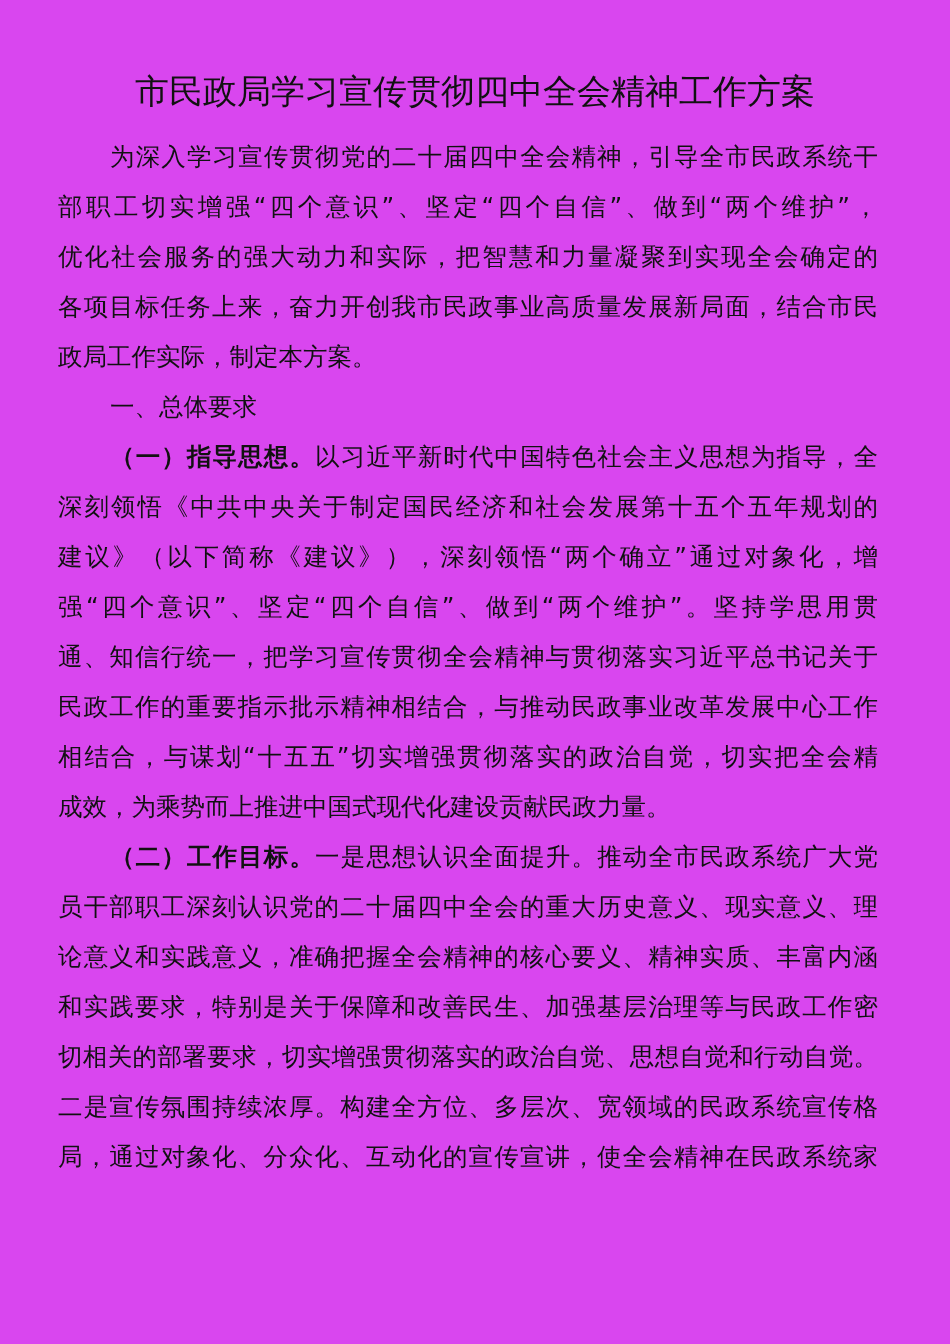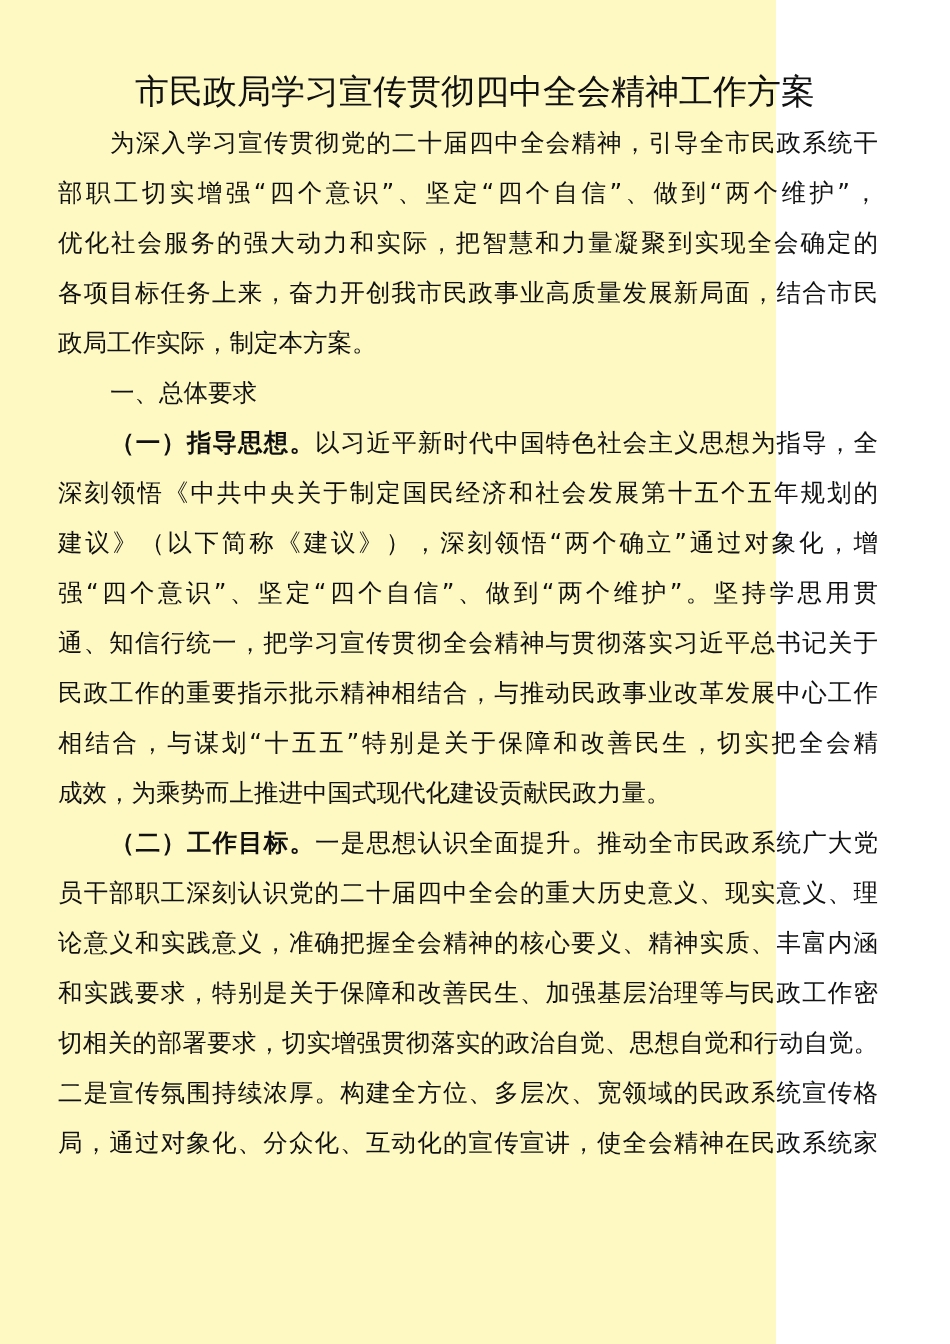--- a/index.html
+++ b/index.html
@@ -12,41 +12,41 @@
       height: 1344px;
       position: relative;
       overflow: hidden;
       color: #111111;
       font-family: "DejaVu Sans", "Liberation Sans", sans-serif;
     }
     .page {
       position: absolute;
       left: 0;
       top: 0;
-      width: 776px;
+      width: 950px;
       height: 1344px;
-      background: #fef9c3;
+      background: #d946ef;
     }
     .title {
       position: absolute;
       left: 0;
       top: 66px;
       width: 950px;
       text-align: center;
       font-size: 34px;
       line-height: 50px;
       font-weight: normal;
       letter-spacing: 0px;
       margin: 0;
       white-space: nowrap;
     }
     .body {
       position: absolute;
       left: 58px;
-      top: 118px;
+      top: 132px;
       width: 820px;
     }
     .line {
       height: 50px;
       line-height: 50px;
       font-size: 24.5px;
       white-space: nowrap;
       text-align: justify;
       text-align-last: justify;
       letter-spacing: 0;
@@ -80,21 +80,21 @@
     <div class="line last">政局工作实际，制定本方案。</div>
 
     <div class="line last indent-h">一、总体要求</div>
 
     <div class="line indent"><span class="bold">（一）指导思想。</span><span>以习近平新时代中国特色社会主义思想为指导，全</span></div>
     <div class="line">深刻领悟《中共中央关于制定国民经济和社会发展第十五个五年规划的</div>
     <div class="line">建议》（以下简称《建议》），深刻领悟“两个确立”通过对象化，增</div>
     <div class="line">强“四个意识”、坚定“四个自信”、做到“两个维护”。坚持学思用贯</div>
     <div class="line">通、知信行统一，把学习宣传贯彻全会精神与贯彻落实习近平总书记关于</div>
     <div class="line">民政工作的重要指示批示精神相结合，与推动民政事业改革发展中心工作</div>
-    <div class="line">相结合，与谋划“十五五”特别是关于保障和改善民生，切实把全会精</div>
+    <div class="line">相结合，与谋划“十五五”切实增强贯彻落实的政治自觉，切实把全会精</div>
     <div class="line last">成效，为乘势而上推进中国式现代化建设贡献民政力量。</div>
 
     <div class="line indent"><span class="bold">（二）工作目标。</span><span>一是思想认识全面提升。推动全市民政系统广大党</span></div>
     <div class="line">员干部职工深刻认识党的二十届四中全会的重大历史意义、现实意义、理</div>
     <div class="line">论意义和实践意义，准确把握全会精神的核心要义、精神实质、丰富内涵</div>
     <div class="line">和实践要求，特别是关于保障和改善民生、加强基层治理等与民政工作密</div>
     <div class="line">切相关的部署要求，切实增强贯彻落实的政治自觉、思想自觉和行动自觉。</div>
     <div class="line">二是宣传氛围持续浓厚。构建全方位、多层次、宽领域的民政系统宣传格</div>
     <div class="line">局，通过对象化、分众化、互动化的宣传宣讲，使全会精神在民政系统家</div>
 

